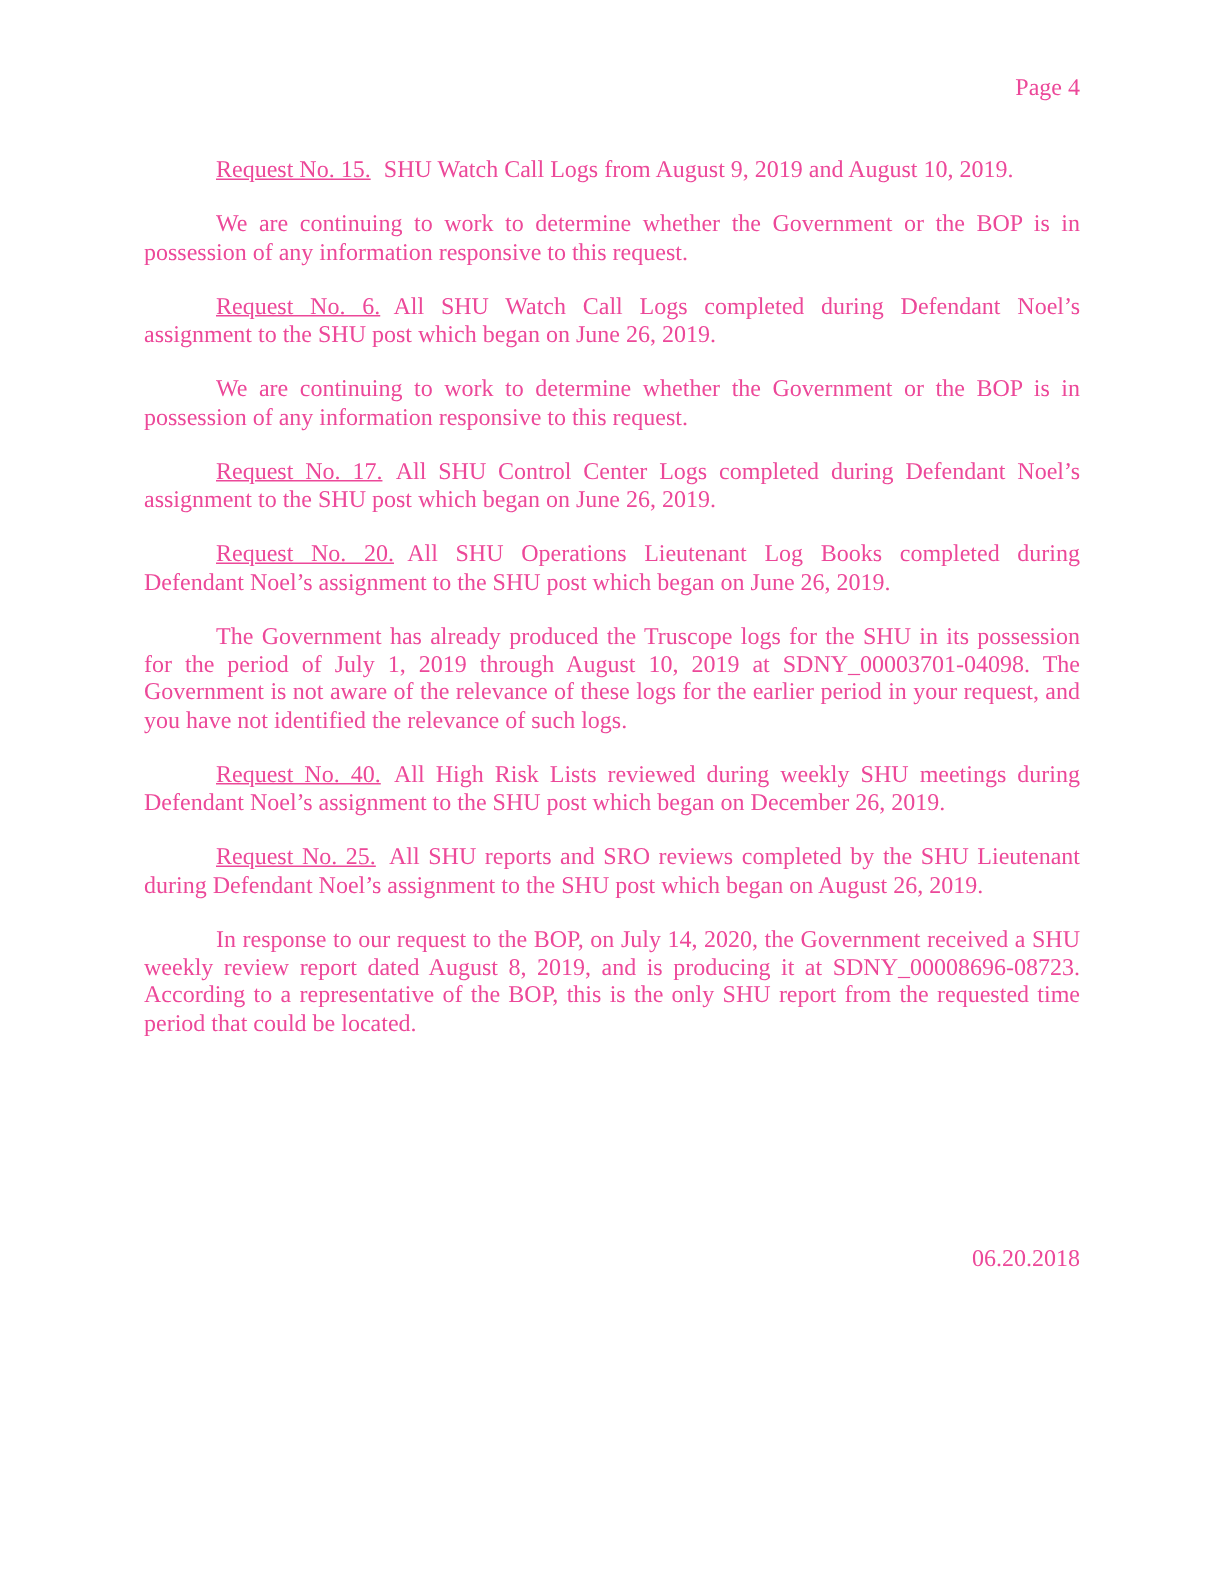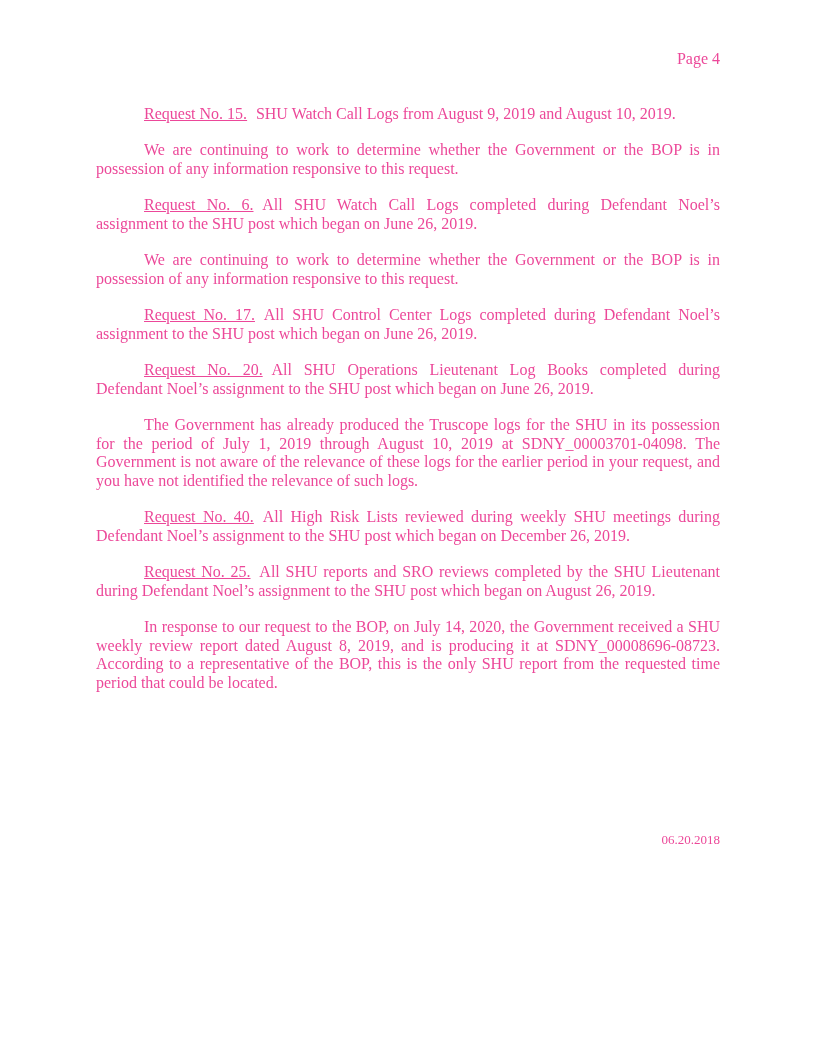--- a/index.html
+++ b/index.html
@@ -33,21 +33,21 @@
   .req-label {
     text-decoration: underline;
   }
   .req-text {
     margin-left: 0.55em;
   }
   .footer-date {
     position: absolute;
     right: 96px;
     bottom: 46px;
-    font-size: 13px;
+    font-size: 16px;
     line-height: 13px;
   }
 </style>
 </head>
 <body>
 
 <div class="page">
 
   <div class="page-number">Page 4</div>
 

